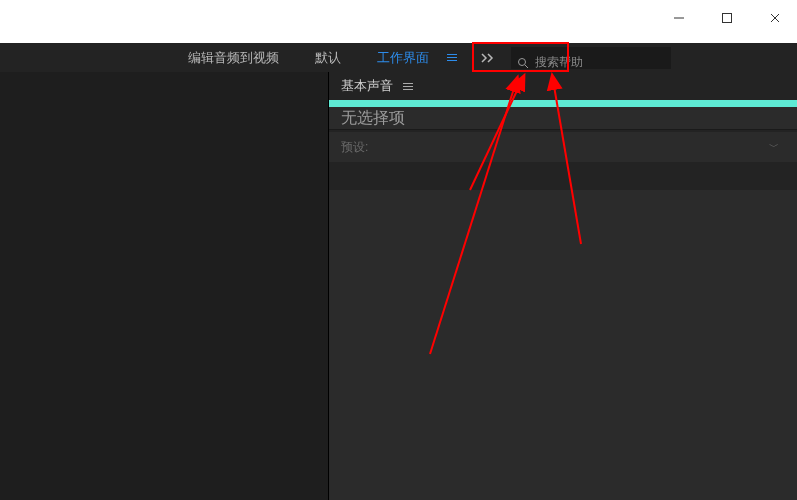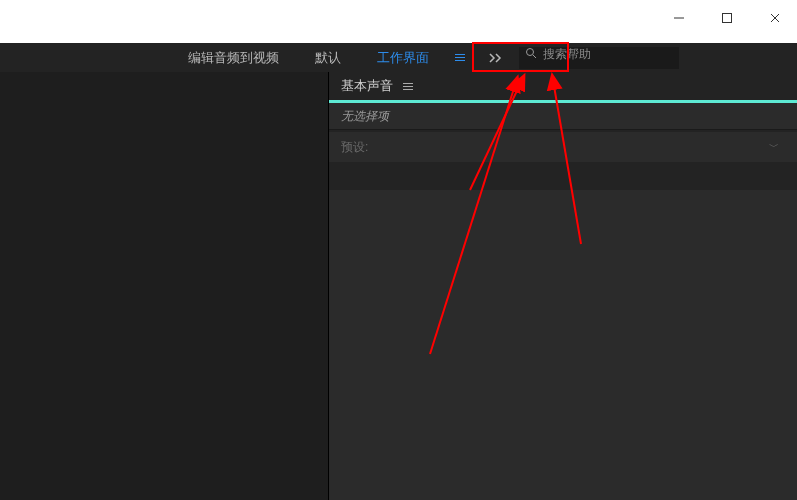--- a/index.html
+++ b/index.html
@@ -45,21 +45,21 @@
       font-size: 13px;
       cursor: pointer;
     }
     .tab.active {
       color: #2d8ceb;
     }
     .workspace-tab {
       position: relative;
       display: flex;
       align-items: center;
-      gap: 26px;
+      gap: 18px;
     }
     .hamburger-icon {
       display: flex;
       flex-direction: column;
       gap: 2px;
     }
     .hamburger-icon span {
       width: 10px;
       height: 1px;
       background: #2d8ceb;
@@ -75,21 +75,21 @@
       display: flex;
       align-items: center;
       height: 29px;
     }
     .search-box {
       margin-left: 10px;
       background: #1a1a1a;
       height: 22px;
       width: 160px;
       display: flex;
-      align-items: flex-start;
+      align-items: flex-end;
       padding: 0 6px;
       gap: 6px;
     }
     .search-box input {
       background: transparent;
       border: none;
       color: #aaa;
       outline: none;
       font-size: 12px;
       width: 120px;
@@ -129,26 +129,25 @@
     }
     .panel-menu span {
       width: 10px;
       height: 1px;
       background: #aaa;
     }
     .no-selection {
       height: 30px;
       background: #2b2b2b;
       color: #9a9a9a;
-      font-style: italic;
       display: flex;
       align-items: center;
       padding: 0 12px;
-      font-size: 12px;
-      border-top: 3px solid #5eead4;
+      font-size: 16px;
+      border-top: 7px solid #5eead4;
       border-bottom: 1px solid #1a1a1a;
     }
     .preset-row {
       height: 30px;
       background: #2b2b2b;
       display: flex;
       align-items: center;
       padding: 0 12px;
       margin-top: 2px;
     }

